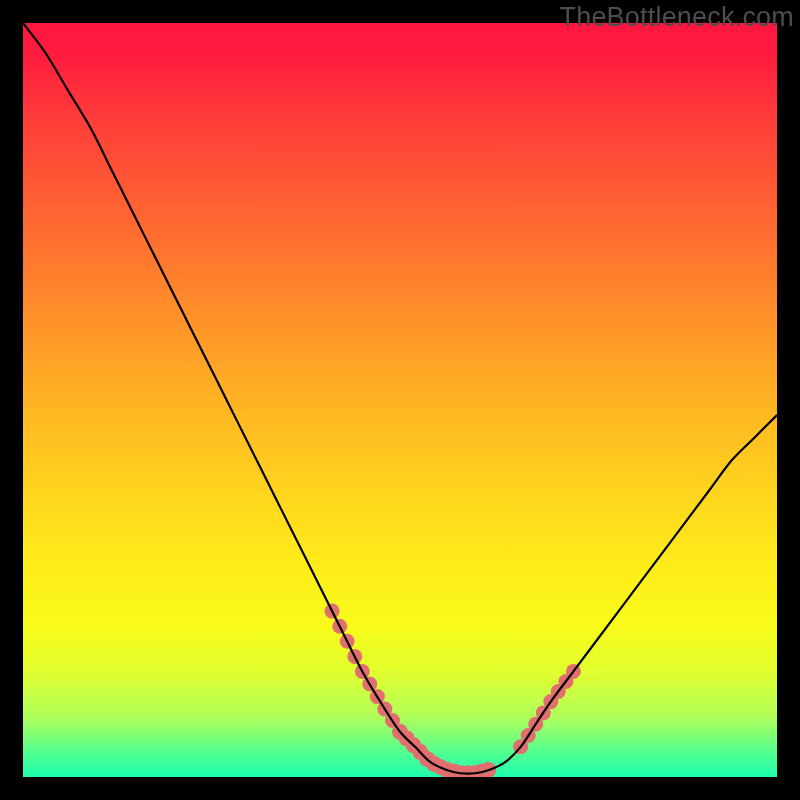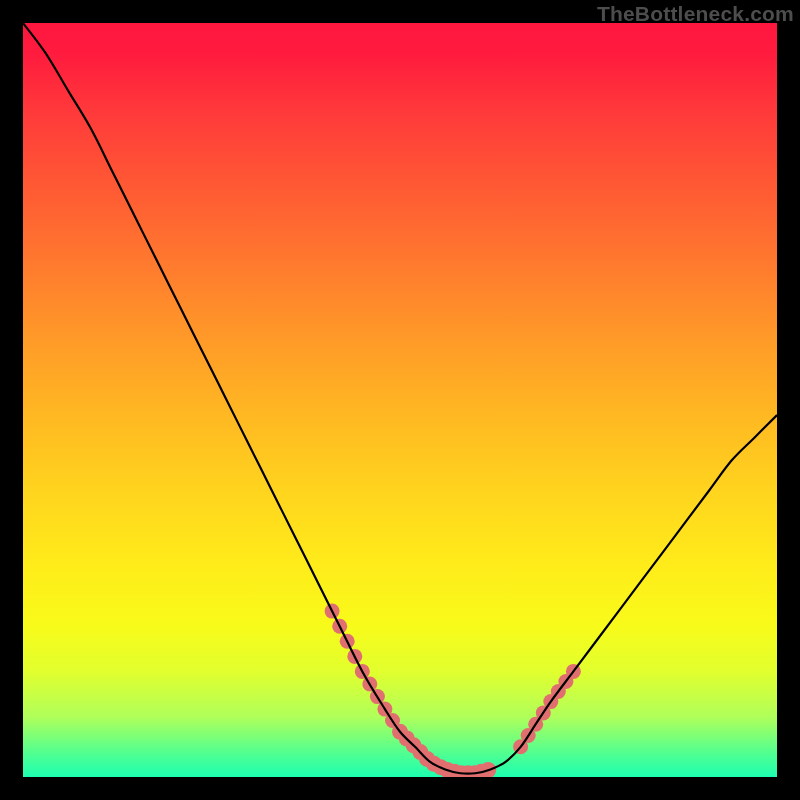--- a/index.html
+++ b/index.html
@@ -45,22 +45,22 @@
       #b0ff5a 92%,
       #4eff92 97%,
       #1dffb0 100%
     );
   }
   .watermark {
     position: absolute;
     top: 2px;
     right: 6px;
     color: #4d4d4d;
-    font-size: 21px;
-    font-weight: 700;
+    font-size: 27px;
+    font-weight: 400;
     letter-spacing: 0.2px;
     user-select: none;
     text-align: right;
   }
   svg.curve {
     position: absolute;
     inset: 0;
   }
 </style>
 </head>

